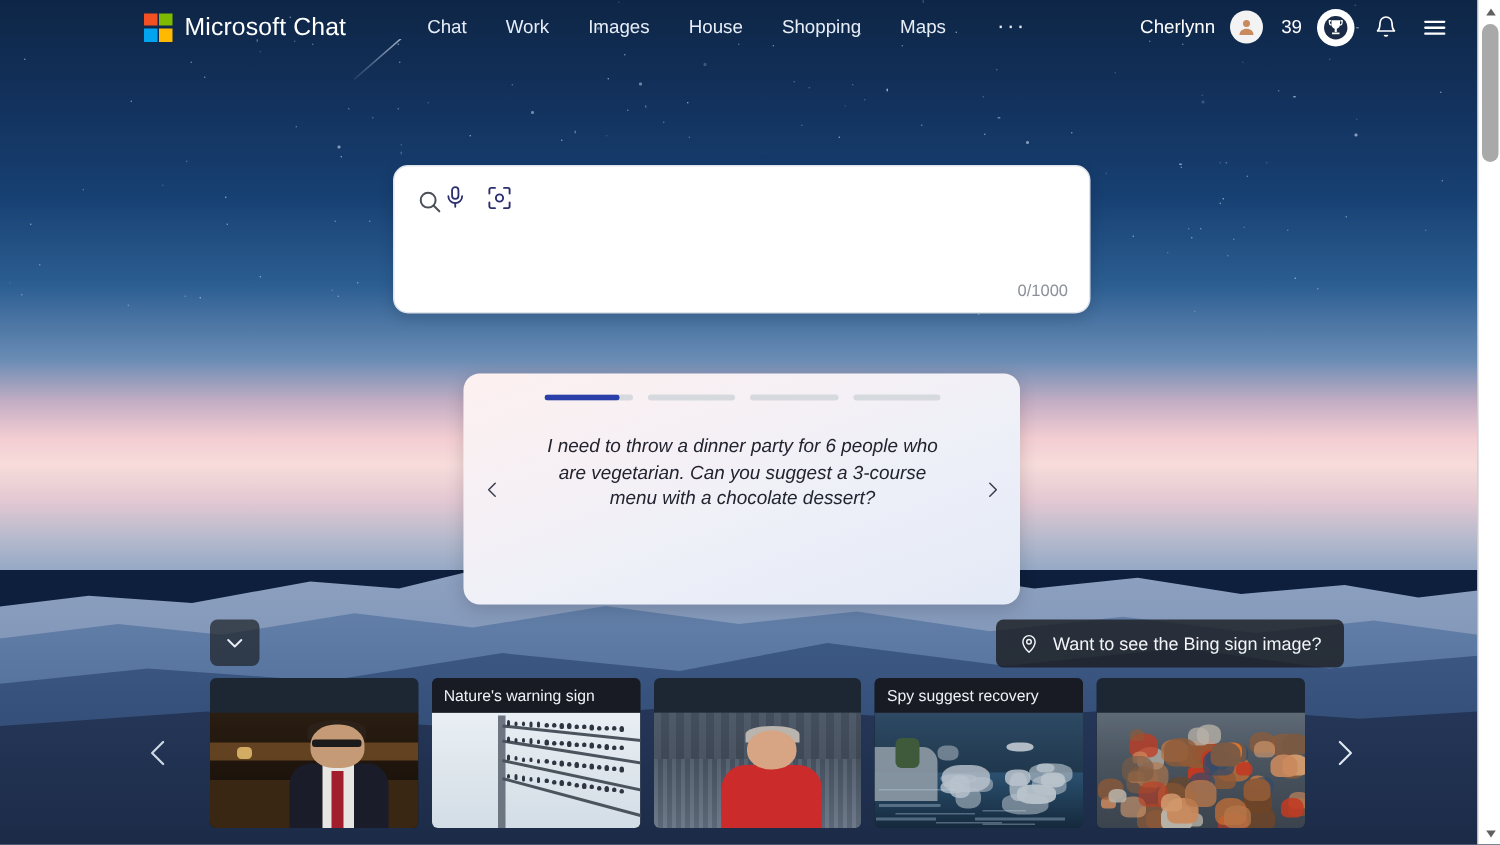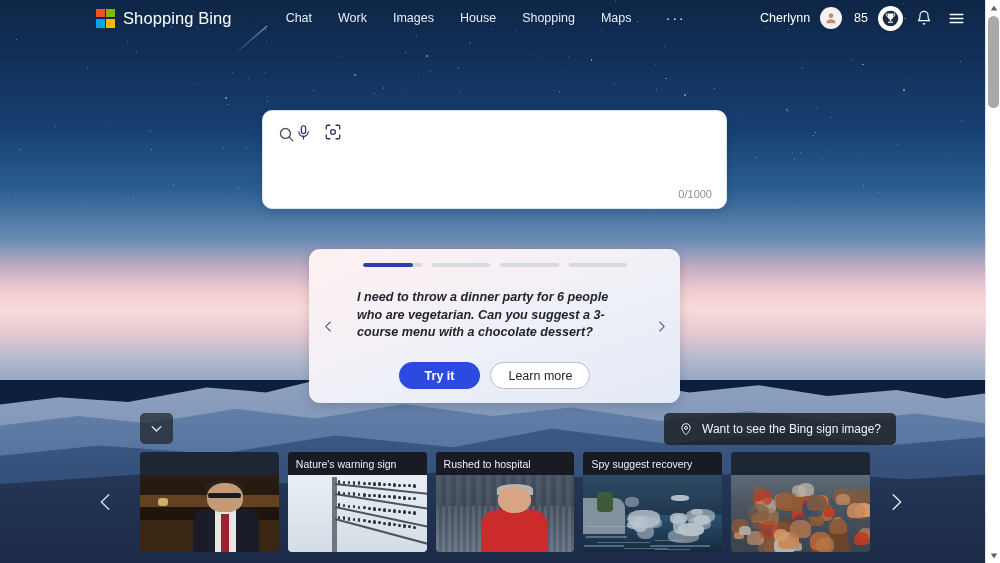--- a/index.html
+++ b/index.html
@@ -208,26 +208,25 @@
     border-radius: 3px;
     background: #d6d9de;
     overflow: hidden;
     cursor: pointer;
   }
   .seg i { display: block; height: 100%; background: #2b3fa8; border-radius: 3px; }
   .sugg-text {
     position: absolute;
     left: 48px; top: 40px;
     width: 276px;
-    text-align: left;
+    text-align: center;
     font-style: italic;
     font-size: 12.6px;
     line-height: 17.5px;
     color: #222430;
-    font-weight: bold;
   }
   .sugg-buttons {
     position: absolute;
     left: 0; bottom: 14px;
     width: 100%;
     display: flex; justify-content: center; gap: 10px;
   }
   .btn-try {
     background: #2b4ae0;
     color: #ffffff;
@@ -563,42 +562,42 @@
   <div class="mtn mtn-front"></div>
 
   <div class="header">
     <a class="brand" href="#">
       <span class="ms-logo">
         <span style="background:#f25022"></span>
         <span style="background:#7fba00"></span>
         <span style="background:#00a4ef"></span>
         <span style="background:#ffb900"></span>
       </span>
-      <span class="brand-name">Shopping Bing</span>
+      <span class="brand-name">Microsoft Chat</span>
     </a>
 
     <div class="nav">
       <a class="nav-item" href="#">Chat</a>
       <a class="nav-item" href="#">Work</a>
       <a class="nav-item" href="#">Images</a>
       <a class="nav-item" href="#">House</a>
       <a class="nav-item" href="#">Shopping</a>
       <a class="nav-item" href="#">Maps</a>
       <span class="nav-more">···</span>
     </div>
 
     <div class="header-right">
       <span class="user-name">Cherlynn</span>
       <span class="avatar">
         <svg width="14" height="14" viewBox="0 0 24 24">
           <circle cx="12" cy="8" r="4" fill="#c98a5e"></circle>
           <path d="M4 21c0-4.4 3.6-7 8-7s8 2.6 8 7z" fill="#c98a5e"></path>
         </svg>
       </span>
-      <span class="rewards-pts">85</span>
+      <span class="rewards-pts">39</span>
       <span class="rewards-badge">
         <svg width="17" height="17" viewBox="0 0 24 24">
           <circle cx="12" cy="12" r="11" fill="#1b2a45"></circle>
           <path d="M8 5h8v4a4 4 0 0 1-8 0z" fill="#ffffff"></path>
           <path d="M11 12h2v4h-2z" fill="#ffffff"></path>
           <path d="M8.5 16.5h7v1.6h-7z" fill="#ffffff"></path>
           <path d="M7.6 5.4H6v1.8a2.4 2.4 0 0 0 2 2.3" stroke="#ffffff" stroke-width="1.2" fill="none"></path>
           <path d="M16.4 5.4H18v1.8a2.4 2.4 0 0 1-2 2.3" stroke="#ffffff" stroke-width="1.2" fill="none"></path>
         </svg>
       </span>
@@ -657,24 +656,20 @@
         <span class="seg">
           <i style="width: 0%;"></i>
         </span>
         <span class="seg">
           <i style="width: 0%;"></i>
         </span>
       </div>
 
     <div class="sugg-text">I need to throw a dinner party for 6 people who are vegetarian. Can you suggest a 3-course menu with a chocolate dessert?</div>
 
-    <div class="sugg-buttons">
-      <button class="btn-try">Try it</button>
-      <button class="btn-learn">Learn more</button>
-    </div>
 
     <span class="card-arrow prev">
       <svg width="13" height="19" viewBox="0 0 24 24" fill="none" stroke="#3a3f52" stroke-width="1.9" stroke-linecap="round" stroke-linejoin="round">
         <polyline points="15 4 7 12 15 20"></polyline>
       </svg>
     </span>
     <span class="card-arrow next">
       <svg width="13" height="19" viewBox="0 0 24 24" fill="none" stroke="#3a3f52" stroke-width="1.9" stroke-linecap="round" stroke-linejoin="round">
         <polyline points="9 4 17 12 9 20"></polyline>
       </svg>
@@ -784,21 +779,20 @@
             <span class="bird" style="left: 75.875%; top: 62.2812%;"></span>
             <span class="bird" style="left: 79.5%; top: 63.125%;"></span>
             <span class="bird" style="left: 83.125%; top: 63.9688%;"></span>
             <span class="bird" style="left: 86.75%; top: 64.8125%;"></span>
             <span class="bird" style="left: 90.375%; top: 65.6562%;"></span>
           </div>
       </div>
     </div>
 
     <div class="news-card">
-      <div class="news-title">Rushed to hospital</div>
       <div class="news-img">
         <div class="img-crowd1">
           <span class="stand"></span>
             <span class="seats"></span>
           <span class="shirt"></span>
             <span class="hair"></span>
             <span class="head"></span>
         </div>
       </div>
     </div>

